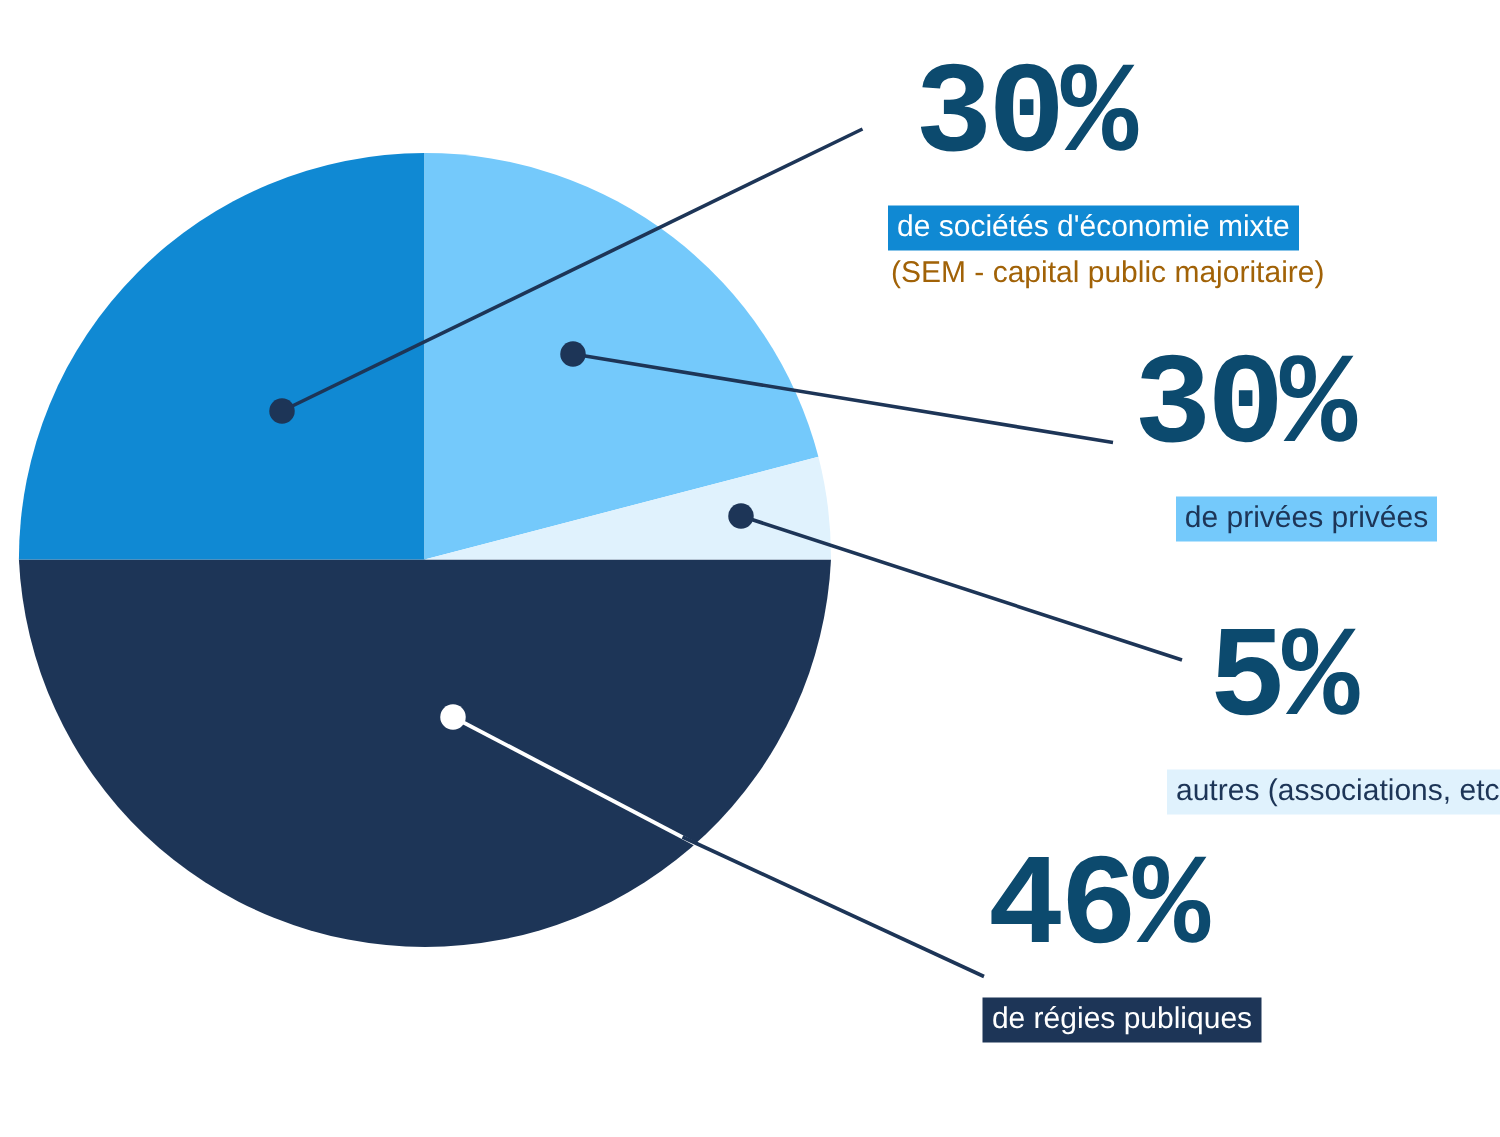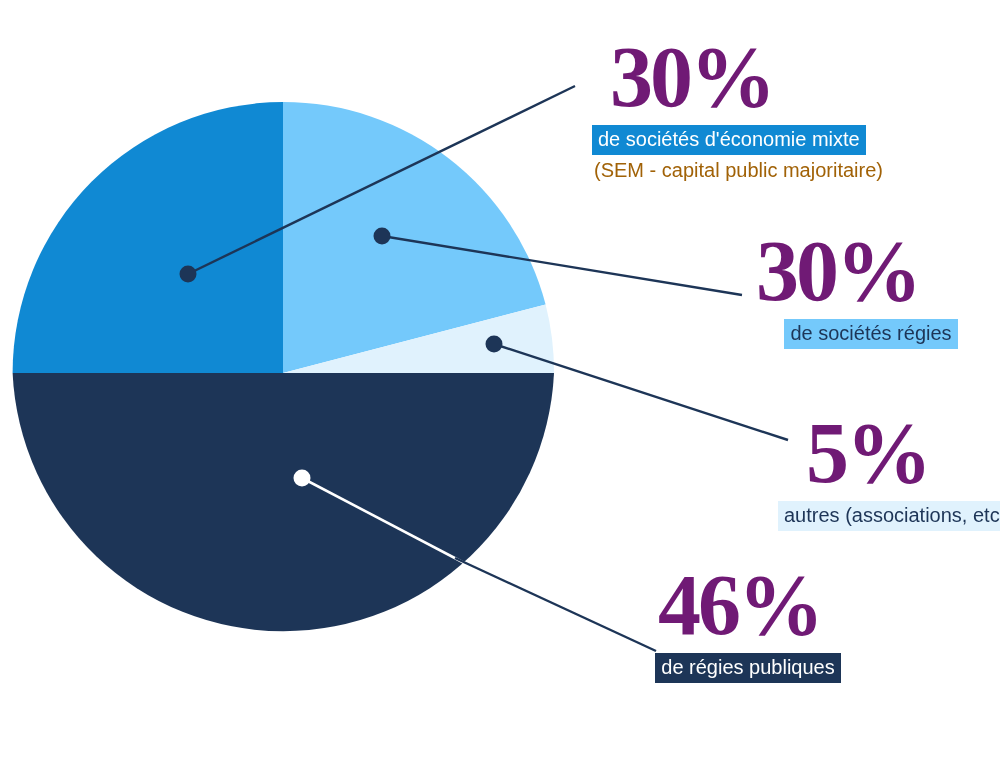--- a/index.html
+++ b/index.html
@@ -32,26 +32,26 @@
     width: 1000px;
     height: 758px;
   }
 
   
   .callout {
     position: absolute;
     color: #1d3557;
   }
   .callout .pct {
-    font-family: Liberation Serif, serif;
+    font-family: Liberation Mono, monospace;
     font-weight: 700;
     font-size: 86px;
     line-height: 0.92;
     letter-spacing: -3px;
-    color: #701a75;
+    color: #0c4a6e;
     display: block;
     white-space: nowrap;
   }
   .callout .sub {
     font-size: 20px;
     line-height: 1.25;
     white-space: nowrap;
     display: inline-block;
     padding: 2px 6px 3px 6px;
   }
@@ -79,21 +79,21 @@
   #callout-privees .sub-wrap { text-align: center; width: 238px; }
 
   #callout-autres       { left: 778px; top: 414px; text-align: left; }
   #callout-autres .pct  { margin-left: 28px; }
   #callout-autres .sub-wrap { text-align: center; width: 218px; }
 
   #callout-regies       { left: 648px; top: 566px; text-align: left; }
   #callout-regies .pct  { margin-left: 10px; }
   #callout-regies .sub-wrap { text-align: center; width: 200px; }
 
-  .sub-wrap { display: block; margin-top: 8px; }
+  .sub-wrap { display: block; margin-top: 20px; }
 </style>
 </head>
 <body>
 
 <div id="infographic">
 
   <svg class="pie-svg" viewBox="0 0 1000 758" aria-hidden="true">
 
     <path d="M 283 373 L 554 373 A 271 271 0 0 1 12.6 373 Z" fill="#1d3557"></path>
 
@@ -121,21 +121,21 @@
     <span class="pct">30%</span>
     <span class="sub-wrap">
       <span class="sub hl-mid" style="background: rgb(16, 137, 211); color: rgb(255, 255, 255);">de sociétés d'économie mixte</span>
     </span>
     <span class="sub2">(SEM - capital public majoritaire)</span>
   </div>
 
   <div class="callout" id="callout-privees">
     <span class="pct">30%</span>
     <span class="sub-wrap">
-      <span class="sub hl-light" style="background: rgb(116, 201, 251); color: rgb(29, 53, 87);">de sociétés régies</span>
+      <span class="sub hl-light" style="background: rgb(116, 201, 251); color: rgb(29, 53, 87);">de privées privées</span>
     </span>
   </div>
 
   <div class="callout" id="callout-autres">
     <span class="pct">5%</span>
     <span class="sub-wrap">
       <span class="sub hl-pale" style="background: rgb(224, 242, 253); color: rgb(29, 53, 87);">autres (associations, etc.)</span>
     </span>
   </div>
 

